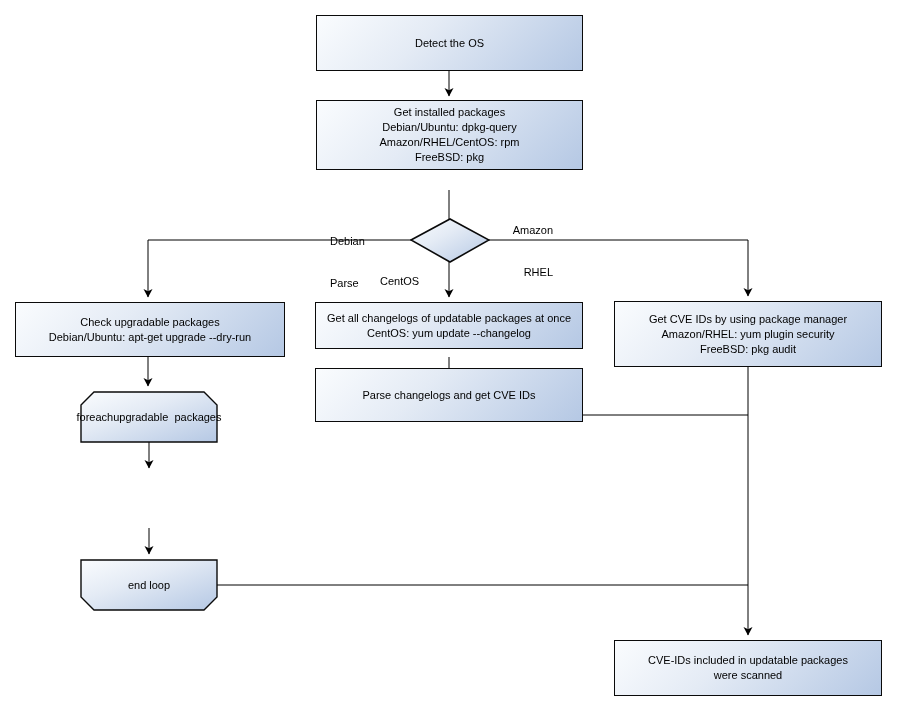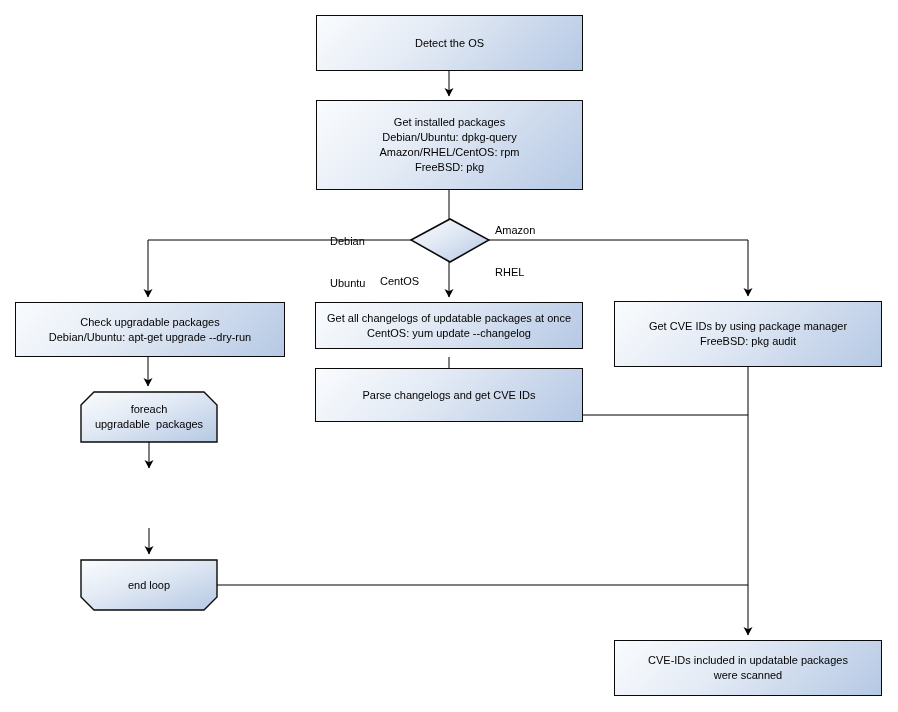--- a/index.html
+++ b/index.html
@@ -12,25 +12,25 @@
     position:absolute;display:flex;flex-direction:column;justify-content:center;
     border:1px solid #0a0a0a;
     background:linear-gradient(135deg,#fafcfe 0%,#e4ebf5 40%,#b5c8e4 100%);
     box-sizing:border-box;text-align:center;
   }
   .nl{font-size:11px;line-height:15px;white-space:pre;}
   .shape{position:absolute;}
   .shape svg{position:absolute;left:0;top:0;}
   .shape .txt{
     position:absolute;left:0;top:0;right:0;bottom:0;
-    display:flex;flex-direction:column;align-items:center;justify-content:center;text-align:center;
+    display:flex;flex-direction:row;align-items:center;justify-content:center;text-align:center;
   }
   .elabel{position:absolute;font-size:11px;line-height:14px;white-space:pre;}
   .al-r{text-align:left;}
-  .al-c{text-align:left;}
+  .al-c{text-align:right;}
 </style>
 </head>
 <body>
 
 <div class="canvas">
 
   <svg class="wires" viewBox="0 0 898 712">
     <defs>
       <marker id="arr" viewBox="0 0 10 10" refX="8.6" refY="5" markerWidth="10" markerHeight="10" orient="auto">
         <path d="M0.5,0.5 L9,5 L0.5,9.5 L2.8,5 z" fill="#000"></path>
@@ -54,56 +54,57 @@
       <line x1="583" y1="415" x2="748" y2="415"></line>
       <line x1="217" y1="585" x2="748" y2="585"></line>
       <line x1="748" y1="358" x2="748" y2="635" marker-end="url(#arr)"></line>
     </g>
   </svg>
 
   <div class="node" style="left:316px;top:15px;width:267px;height:56px">
     <div class="nl">Detect the OS</div>
   </div>
 
-  <div class="node" style="left:316px;top:100px;width:267px;height:90px">
+  <div class="node" style="left:316px;top:100px;width:267px;height:70px">
     <div class="nl">Get installed packages</div>
     <div class="nl">Debian/Ubuntu: dpkg-query</div>
     <div class="nl">Amazon/RHEL/CentOS: rpm</div>
     <div class="nl">FreeBSD: pkg</div>
   </div>
 
   <div class="shape" style="left:410px;top:217px;width:80px;height:47px">
     <svg width="80" height="47">
       <polygon points="1,23 40,2 79,23 40,45" fill="url(#nodegrad)" stroke="#0a0a0a" stroke-width="1.6"></polygon>
     </svg>
   </div>
 
   <div class="elabel al-r" style="left:330px;top:206px;width:66px">
     <div>Debian</div>
-    <div>Ubuntu</div>
+    <div>Parse</div>
   </div>
   <div class="elabel al-c" style="left:495px;top:195px;width:58px">
     <div>Amazon</div>
     <div>RHEL</div>
     <div>FreeBSD</div>
   </div>
   <div class="elabel al-r" style="left:380px;top:274px;width:60px">CentOS</div>
 
   <div class="node" style="left:15px;top:302px;width:270px;height:55px">
     <div class="nl">Check upgradable packages</div>
     <div class="nl">Debian/Ubuntu: apt-get upgrade --dry-run</div>
   </div>
 
   <div class="node" style="left:315px;top:302px;width:268px;height:47px">
     <div class="nl">Get all changelogs of updatable packages at once</div>
     <div class="nl">CentOS: yum update --changelog</div>
   </div>
 
   <div class="node" style="left:614px;top:301px;width:268px;height:66px">
     <div class="nl">Get CVE IDs by using package manager</div>
+    <div class="nl">Amazon/RHEL: yum plugin security</div>
     <div class="nl">FreeBSD: pkg audit</div>
   </div>
 
   <div class="shape" style="left:80px;top:391px;width:138px;height:52px">
     <svg width="138" height="52">
       <polygon points="1,14 14,1 124,1 137,14 137,51 1,51" fill="url(#nodegrad)" stroke="#0a0a0a" stroke-width="1.4"></polygon>
     </svg>
     <div class="txt">
       <div class="nl">foreach</div>
       <div class="nl">upgradable  packages</div>

